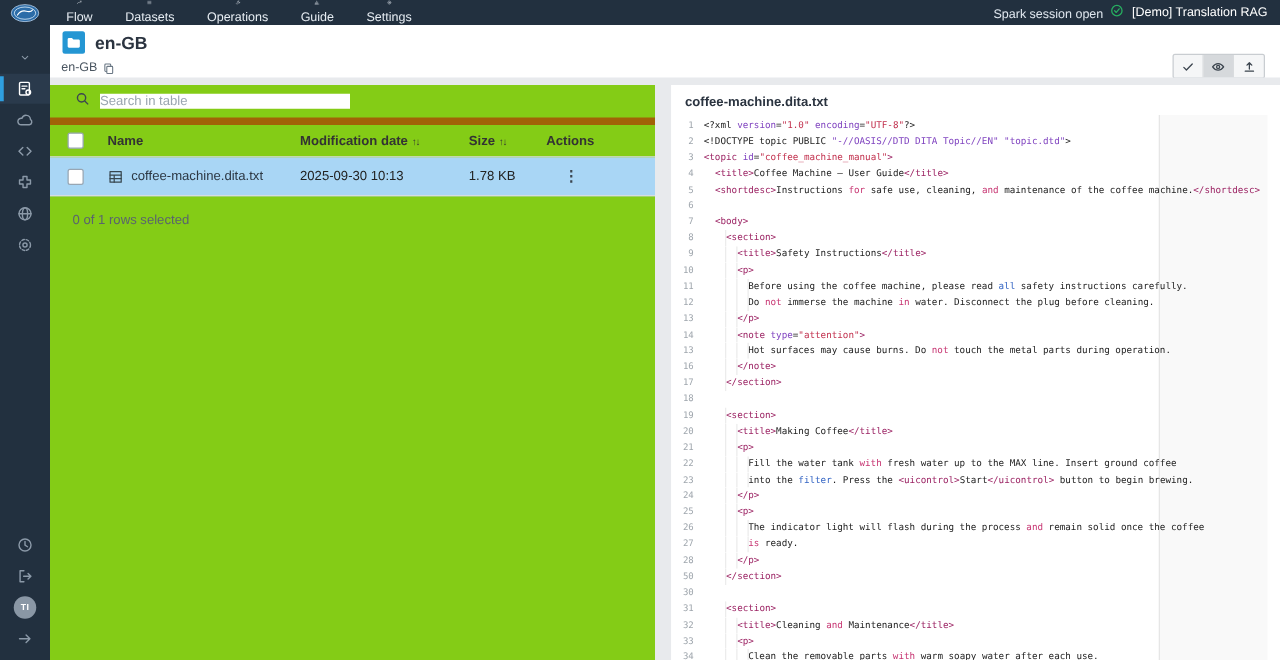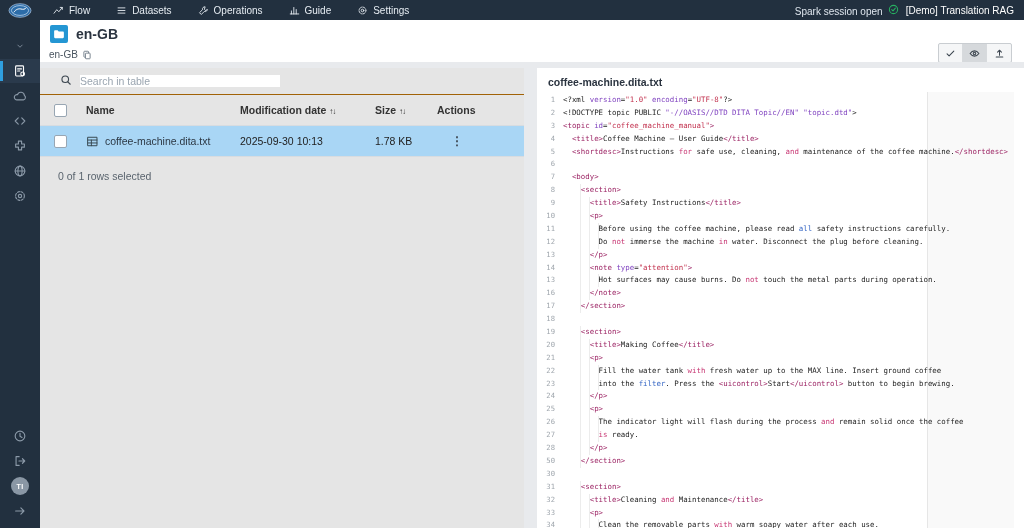--- a/index.html
+++ b/index.html
@@ -11,21 +11,21 @@
   .side-bottom { position:absolute; bottom:4px; left:0; right:0; display:flex; flex-direction:column; }
   .side-item { height:24px; margin-bottom:1px; display:flex; align-items:center; justify-content:center;
     color:#8b99a8; position:relative; cursor:pointer; }
   .side-item.active { color:#ffffff; background:#2a3a4c; }
   .side-item.active::before { content:""; position:absolute; left:0; top:2px; bottom:2px; width:3px; background:#2f9fe0; }
   .avatar { width:18px; height:18px; border-radius:50%; background:#8a97a5; color:#fff;
     font-size:7px; font-weight:bold; display:flex; align-items:center; justify-content:center; letter-spacing:.3px; }
 
   .topbar { position:absolute; left:40px; top:0; right:0; height:20px; background:#22303f;
     display:flex; align-items:center; color:#e6ecf2; font-size:10px; }
-  .nav-item { display:flex; align-items:center; gap:5px; padding:0 13px; height:100%; cursor:pointer; }
+  .nav-item { display:flex; align-items:center; gap:5px; padding:0 13px; height:100%; cursor:pointer;flex-direction:column; }
   .topbar-right { margin-left:auto; display:flex; align-items:center; gap:7px; padding-right:10px; }
   .spark { display:flex; align-items:flex-end; gap:5px; color:#dfe6ee; }
 
   .titlebar { position:absolute; left:40px; top:20px; right:0; height:27px; background:#fff;
     display:flex; align-items:center; padding-left:10px; gap:8px; }
   .ds-icon { width:18px; height:18px; border-radius:2px; background:#2496d3; display:flex;
     align-items:center; justify-content:center; color:#fff; }
   .page-title { font-size:14px; font-weight:600; color:#2b3440; }
 
   .crumbbar { position:absolute; left:40px; top:47px; right:0; height:15px; background:#fff;
@@ -33,32 +33,32 @@
   .copy-btn { color:#6b7885; display:flex; cursor:pointer; }
   .btn-group { position:absolute; right:12px; top:-4px; display:flex; border:1px solid #c9cdd1;
     border-radius:2px; background:#f5f6f7; overflow:hidden; }
   .tb-btn { width:24px; height:18px; display:flex; align-items:center; justify-content:center;
     color:#3b4document4; color:#3b444e; border-right:1px solid #d7dadd; cursor:pointer; }
   .tb-btn:last-child { border-right:none; }
   .tb-btn.active { background:#d6d9dc; }
 
   .grayband { position:absolute; left:40px; top:62px; right:0; height:6px; background:#e8eaed; }
   .content { position:absolute; left:40px; top:68px; right:0; bottom:0; }
-  .leftcard { position:absolute; left:0; top:0; width:484px; bottom:0; background:#e5e5e5; }
+  .leftcard { position:absolute; left:0; top:0; width:484px; bottom:0; background:#84cc16; }
   .gutter { position:absolute; left:484px; top:0; width:13px; bottom:0; background:#e8eaed; }
   .rightcard { position:absolute; left:497px; top:0; right:0; bottom:0; background:#fff; overflow:hidden; }
 
   .search-row { height:26px; display:flex; align-items:center; gap:8px; padding-left:20px; color:#5d6a77; }
   .search-input { border:none; outline:none; font-size:10.5px; color:#333; width:200px;
     font-family:"Liberation Sans", sans-serif; }
   .search-input::placeholder { color:#9aa5b0; }
 
   .thead, .trow { display:grid; grid-template-columns:32px 154px 135px 62px 1fr; align-items:center;
     padding:0 14px; }
-  .thead { height:32px; border-top:1px solid #a16207; border-bottom:1px solid #d8dce0;
+  .thead { height:32px; border-top:6px solid #a16207; border-bottom:1px solid #d8dce0;
     font-size:10.5px; font-weight:bold; color:#333; }
   .trow { height:31px; background:#a9d6f5; border-bottom:1px solid #d8dce0; font-size:10.5px; color:#222; cursor:pointer; }
   .cb { width:13px; height:13px; border:1px solid #98a6b3; border-radius:2px; background:#fff; cursor:pointer; }
   .namecell { display:flex; align-items:center; gap:6px; color:#2c3844; }
   .sort { font-size:8px; letter-spacing:-1px; color:#333; margin-left:3px; }
   .dots { font-size:12px; font-weight:bold; color:#3c4650; padding-left:14px; cursor:pointer; }
   .tfoot { font-size:10.5px; color:#5a646e; padding:13px 0 0 18px; }
 
   .file-title { font-size:10.5px; font-weight:bold; color:#2b3440; padding:8px 0 4px 11px; }
   .editor { position:relative; padding-top:2px; font-family:"DejaVu Sans Mono", monospace;

